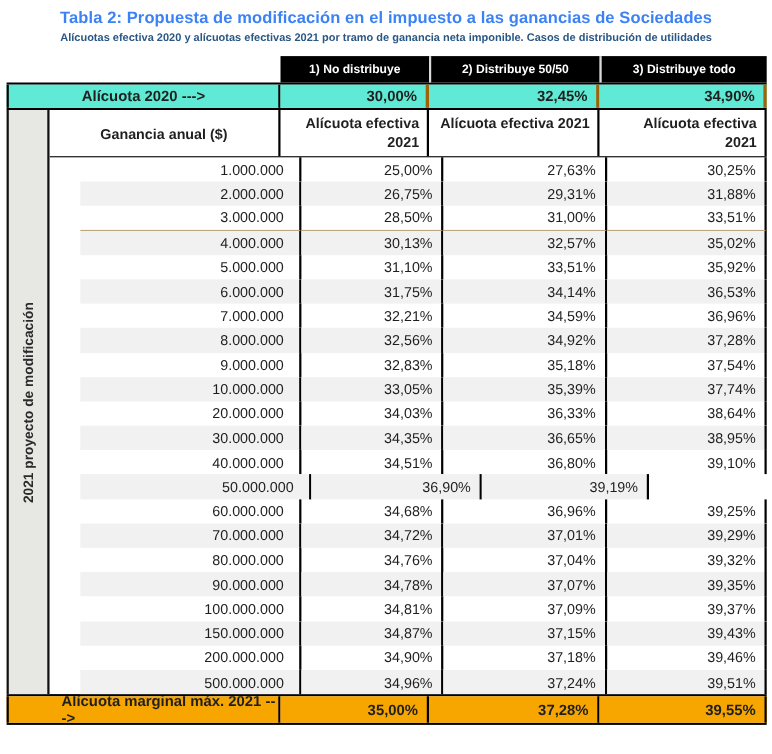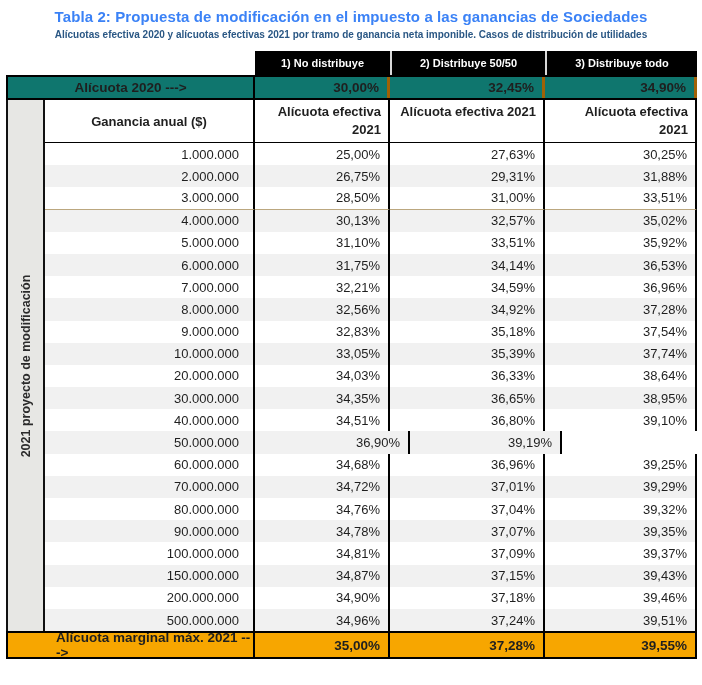--- a/index.html
+++ b/index.html
@@ -37,21 +37,21 @@
   .hdr1 { height:24px; }
   .hdr1 .spacer { background:transparent; }
   .hdr1 .bcell {
     background:#000000; color:#ffffff; font-weight:bold; font-size:11px;
     justify-content:center;
   }
   .hdr1 .bcell + .bcell { border-left:2px solid #d9d9d9; }
 
   
   .crow { height:25px; border-top:2px solid #000; border-bottom:2px solid #000; }
-  .crow .cell { background:#0f766e; font-weight:bold; font-size:13.5px; }
+  .crow .cell { background:#5eead4; font-weight:bold; font-size:13.5px; }
   .crow .lbl { justify-content:center; border-left:2px solid #000; border-right:2px solid #000; }
   .crow .val { justify-content:flex-end; padding-right:8px; border-right:3px solid #a16207; }
 
   
   .bodywrap { position:relative; padding-left:39px; }
   .sidecol {
     position:absolute; left:0; top:0; bottom:0; width:39px;
     background:#e7e7e4; border-left:2px solid #111; border-right:2px solid #111;
   }
   .sidecol span {
@@ -62,21 +62,21 @@
 
   .hdr2 { height:43px; border-bottom:1.5px solid #000; }
   .hdr2 .gh {
     justify-content:center; font-weight:bold; border-right:2px solid #000;
   }
   .hdr2 .eh {
     display:block; text-align:right; font-weight:bold;
     padding:3px 7px 0 10px; line-height:18px; border-right:2px solid #000;
   }
 
-  .drow { height:22.2px; }
+  .drow { height:22.2px;padding-left:28px; }
   .drow.alt .cell { background:#f1f1f1; }
   .drow.bracket-end .cell { border-bottom:1px solid #bba77f; }
   .drow .g { justify-content:flex-end; padding-right:14px; border-right:2px solid #000; }
   .drow .v { justify-content:flex-end; padding-right:8px; border-right:2px solid #000; }
 
   
   .orow { height:28px; border-top:2px solid #000; border-bottom:2.5px solid #000; }
   .orow .cell { background:#f7a600; font-weight:bold; font-size:13.5px;padding-left:48px; }
   .orow .lbl { justify-content:center; border-left:2px solid #000; border-right:2px solid #000; }
   .orow .val { justify-content:flex-end; padding-right:8px; border-right:2px solid #000; }

